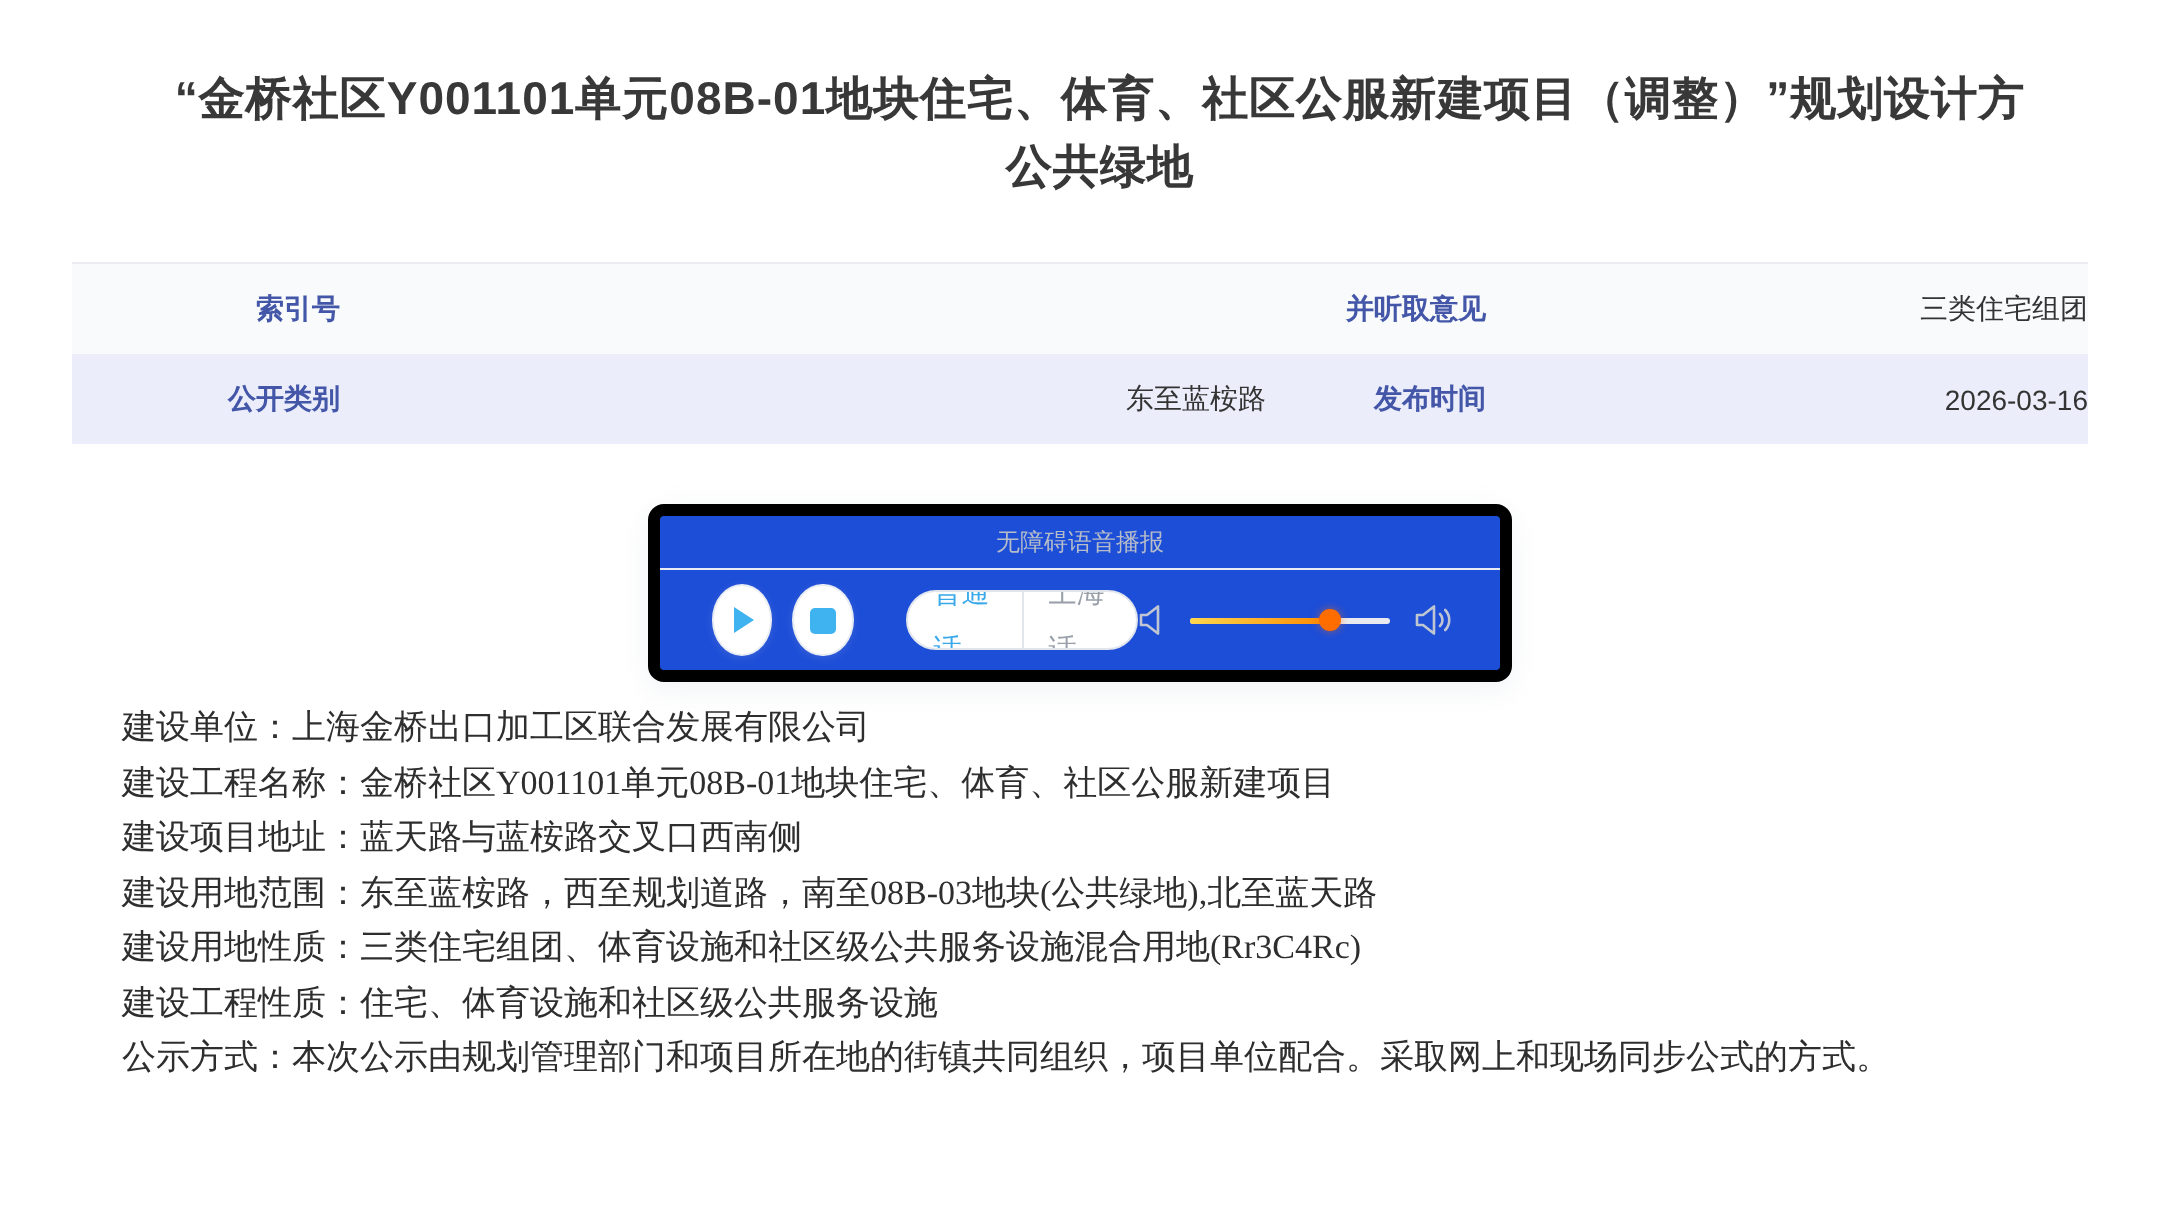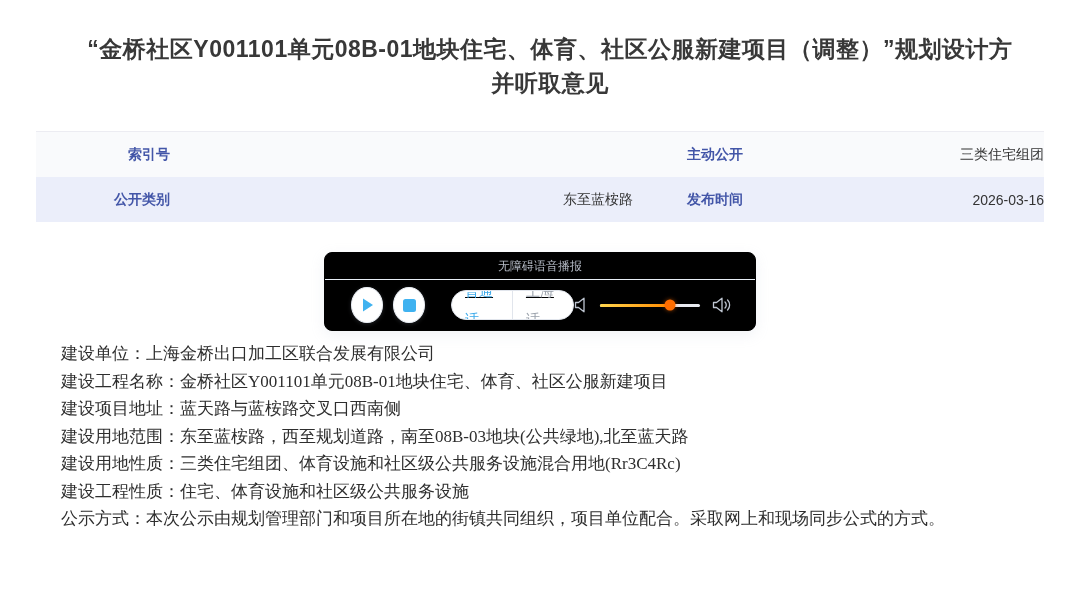--- a/index.html
+++ b/index.html
@@ -21,23 +21,22 @@
     height: 45px; align-items: center; font-size: 14px; text-align: right;
   }
   .info-row.odd  { background: #f9fafc; }
   .info-row.even { background: #ebeefa; }
   .cell-label { padding-left: 27px; color: #4356a8; font-weight: 700; }
   .cell-value { color: #333333; }
 
   
   .audio {
     width: 432px; margin: 30px auto 0 auto;
-    border: 1px solid #000000; border-radius: 8px; background: #000000;
+    border: 6px solid #000000; border-radius: 8px; background: #1d4ed8;
     box-shadow: 0 4px 14px rgba(168,178,198,0.16);
-    text-decoration: underline;
   }
   .audio-header {
     height: 27px; line-height: 26px; text-align: center;
     font-size: 12px; color: #b7bdc8; border-bottom: 1px solid #e7edf5;
   }
   .audio-controls {
     height: 50px; display: flex; align-items: center; padding: 0 22px 0 26px;
   }
   .circle-btn {
     width: 36px; height: 36px; border-radius: 50%;
@@ -78,28 +77,28 @@
     font-family: "Liberation Serif", "DejaVu Serif", serif;
     font-size: 17px; line-height: 27.5px; color: #2e2e2e;
   }
   .content p { text-indent: 2em; }
 </style>
 </head>
 <body>
 
 <div class="title-wrap">
   <div class="title-line">“金桥社区Y001101单元08B-01地块住宅、体育、社区公服新建项目（调整）”规划设计方</div>
-  <div class="title-line">并听取意见</div>
+  <div class="title-line">公共绿地</div>
 </div>
 
 <div class="info-table">
   <div class="info-row odd">
     <div class="cell-label">索引号</div>
     <div class="cell-value"></div>
-    <div class="cell-label">主动公开</div>
+    <div class="cell-label">并听取意见</div>
     <div class="cell-value">三类住宅组团</div>
   </div>
   <div class="info-row even">
     <div class="cell-label">公开类别</div>
     <div class="cell-value">东至蓝桉路</div>
     <div class="cell-label">发布时间</div>
     <div class="cell-value">2026-03-16</div>
   </div>
 </div>
 

